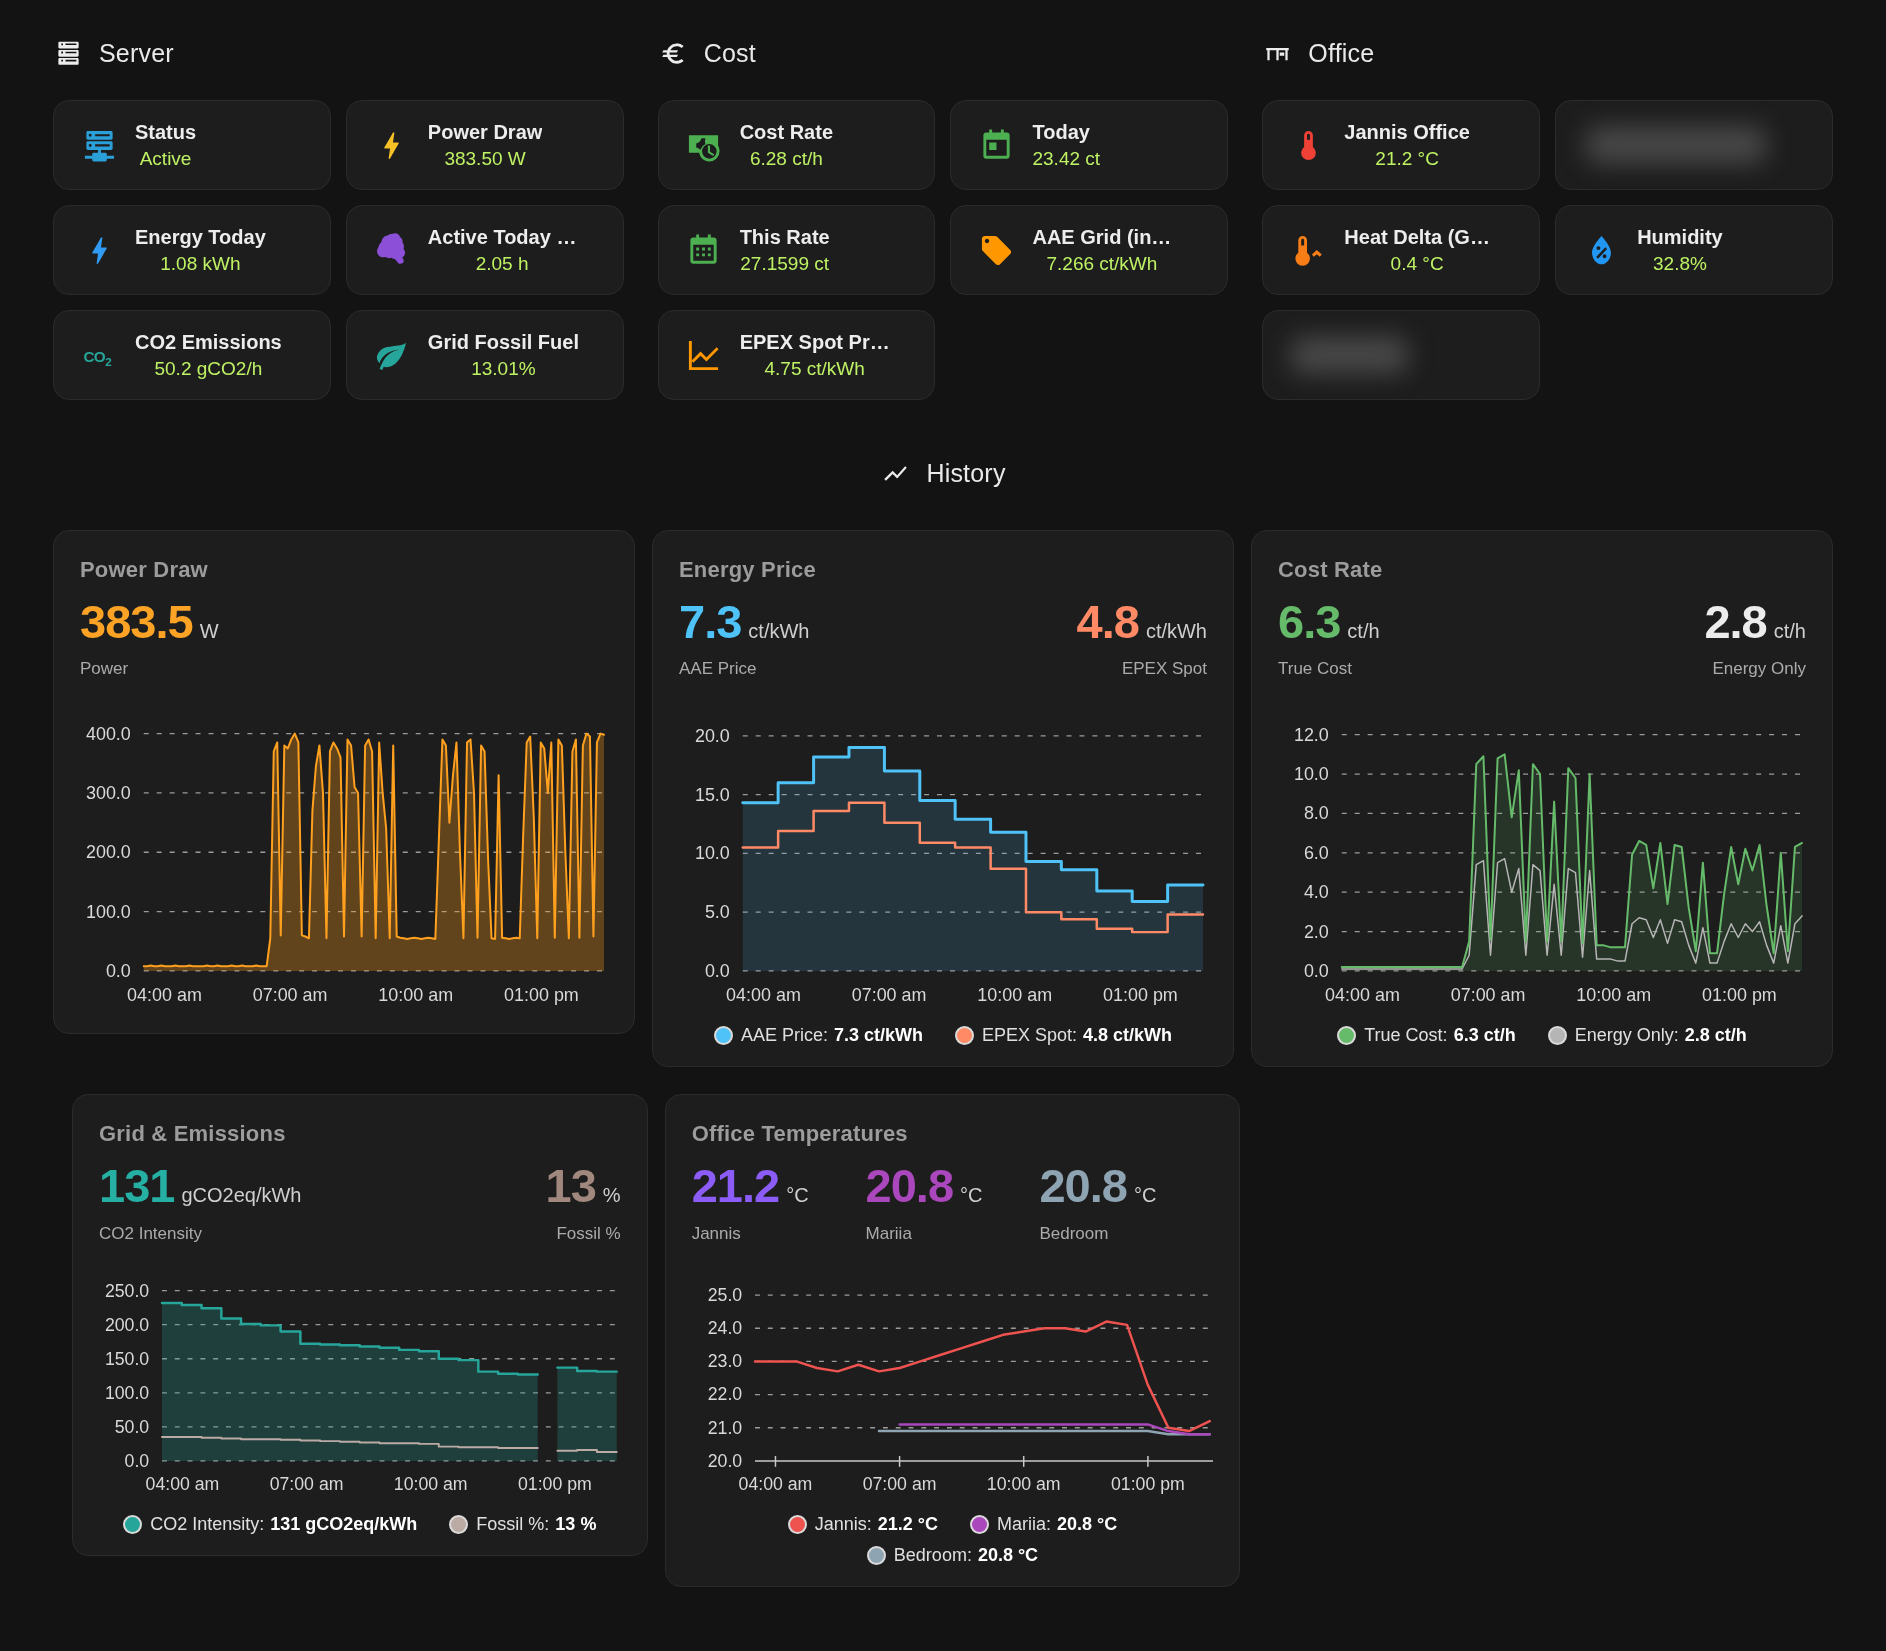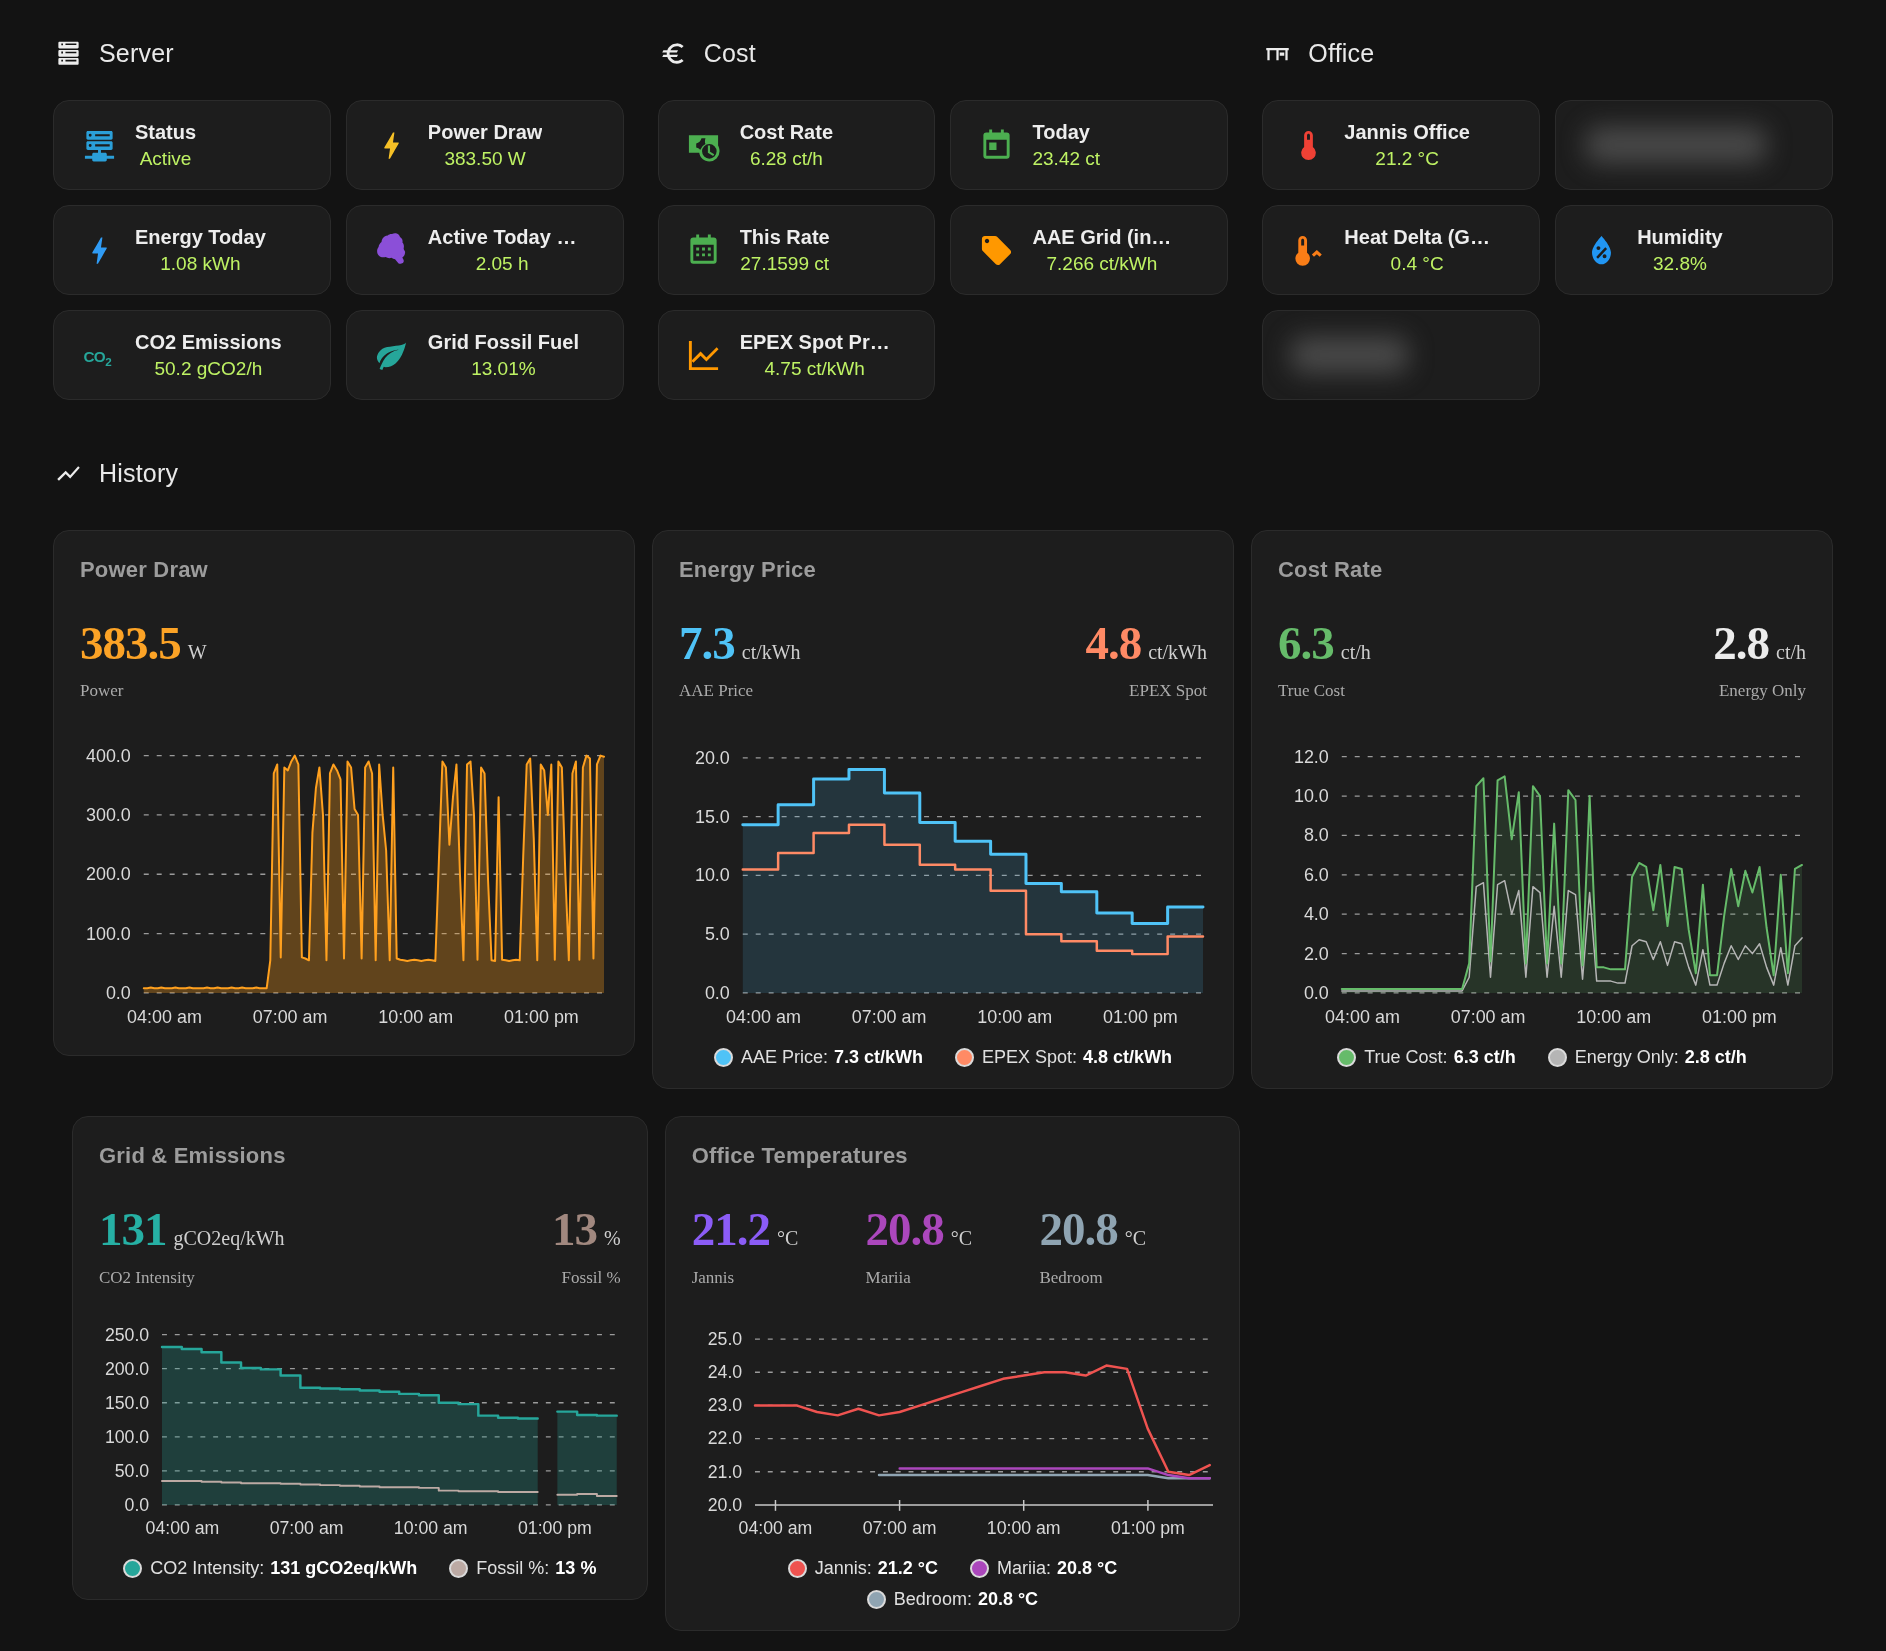--- a/index.html
+++ b/index.html
@@ -16,27 +16,27 @@
   .tile-icon {width:38px;height:38px;flex:0 0 38px;margin-right:17px;display:flex;align-items:center;justify-content:center;}
   .tile-icon svg {width:35px;height:35px;fill:currentColor;}
   .tile-text {min-width:0;}
   .tile-title {font-size:20px;font-weight:700;color:#ededed;line-height:1.25;white-space:nowrap;overflow:hidden;}
   .tile-value {font-size:19px;color:#bef264;margin-top:3px;white-space:nowrap;text-align:center;}
   .tile.redacted {padding-left:20px;}
   .blur-blob {background:#787878;filter:blur(13px);border-radius:10px;height:36px;opacity:.5;}
   .blob-wide {width:74%;margin-left:4%;}
   .blob-med {width:48%;margin-left:3%;}
 
-  .history-header {margin-top:56px;margin-bottom:40px;}
+  .history-header {margin-top:56px;margin-bottom:40px;justify-content:center;}
 
   .charts-row {display:grid;grid-template-columns:repeat(3,1fr);gap:17px;align-items:start;}
   .charts-row + .charts-row {margin-top:27px;padding-left:19px;}
   .chart-card {background:#1d1d1d;border:1px solid #2b2b2b;border-radius:16px;padding:26px 26px 20px;box-sizing:border-box;}
   .chart-title {font-size:22px;font-weight:700;color:#9c9c9c;letter-spacing:.2px;}
-  .chart-headers {display:flex;margin-top:36px;font-family:Liberation Serif, serif;}
+  .chart-headers {display:flex;margin-top:14px;}
   .chart-hitem {flex:1;min-width:0;}
   .chart-hitem.right {text-align:right;}
   .hv-num {font-size:47px;font-weight:700;letter-spacing:-1px;line-height:1.05;}
   .hv-unit {font-size:20px;color:#cfcfcf;margin-left:7px;font-weight:400;}
   .hv-label {font-size:17px;color:#ababab;margin-top:13px;}
   svg.plot {display:block;margin-top:24px;width:100%;height:auto;}
   .gridline {stroke:#9b9b9b;stroke-width:1.3;stroke-dasharray:5 8;fill:none;}
   .axisline {stroke:#c9c9c9;stroke-width:1.5;fill:none;}
   .ticktext {fill:#d9d9d9;font-size:18px;font-family:"Liberation Sans",sans-serif;}
   .xtext {fill:#d9d9d9;font-size:18px;text-anchor:middle;font-family:"Liberation Sans",sans-serif;}

